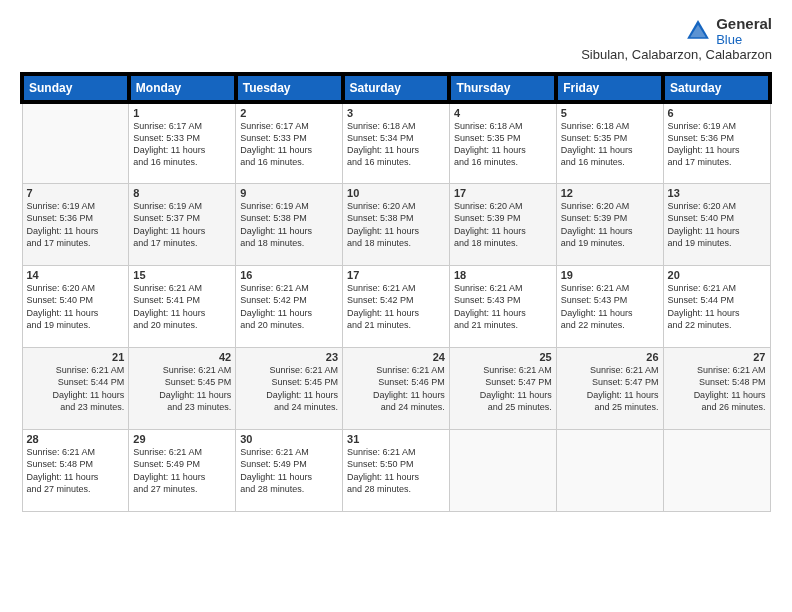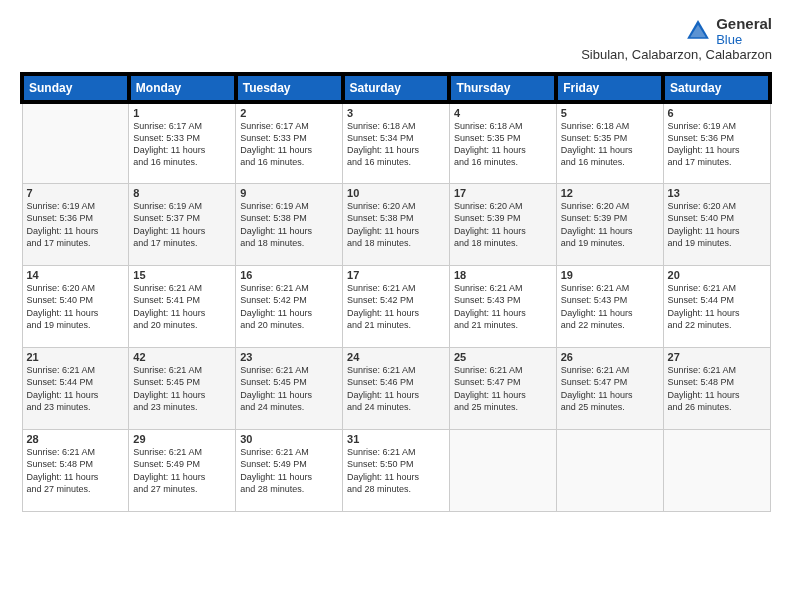--- a/index.html
+++ b/index.html
@@ -102,21 +102,21 @@
       line-height: 1.35;
       color: #333;
     }
     .empty-cell {
       background: #f9f9f9 !important;
     }
     
     .row-1 td { background: #fff; }
     .row-2 td { background: #f0f0f0; }
     .row-3 td { background: #fff; }
-    .row-4 td { background: #f0f0f0; }
+    .row-4 td { background: #f0f0f0; text-align: right; }
     .row-5 td { background: #fff; }
   </style>
 </head>
 <body>
 
 <div class="page">
   <div class="header">
     <div class="logo">
       <svg class="logo-icon" viewBox="0 0 36 36">
         <polygon points="18,4 32,28 4,28" fill="#1565c0"></polygon>

